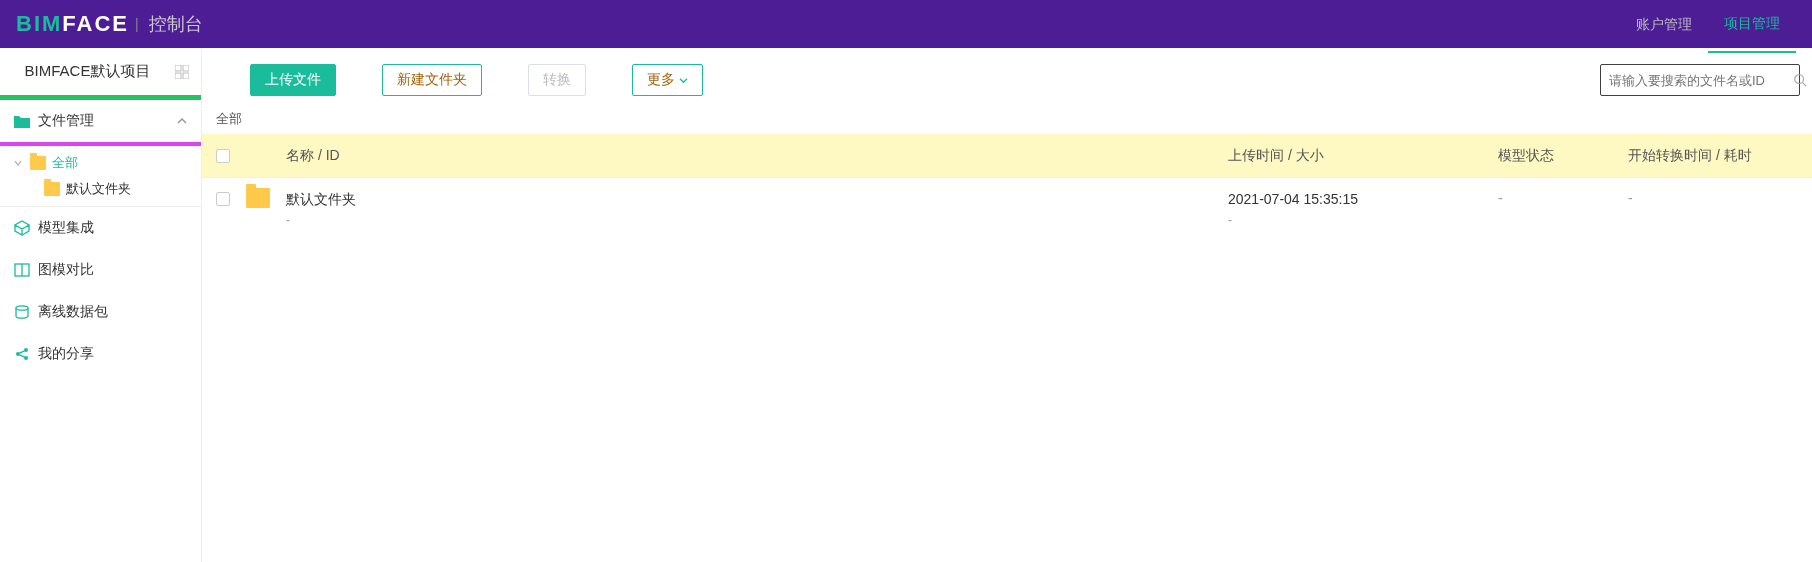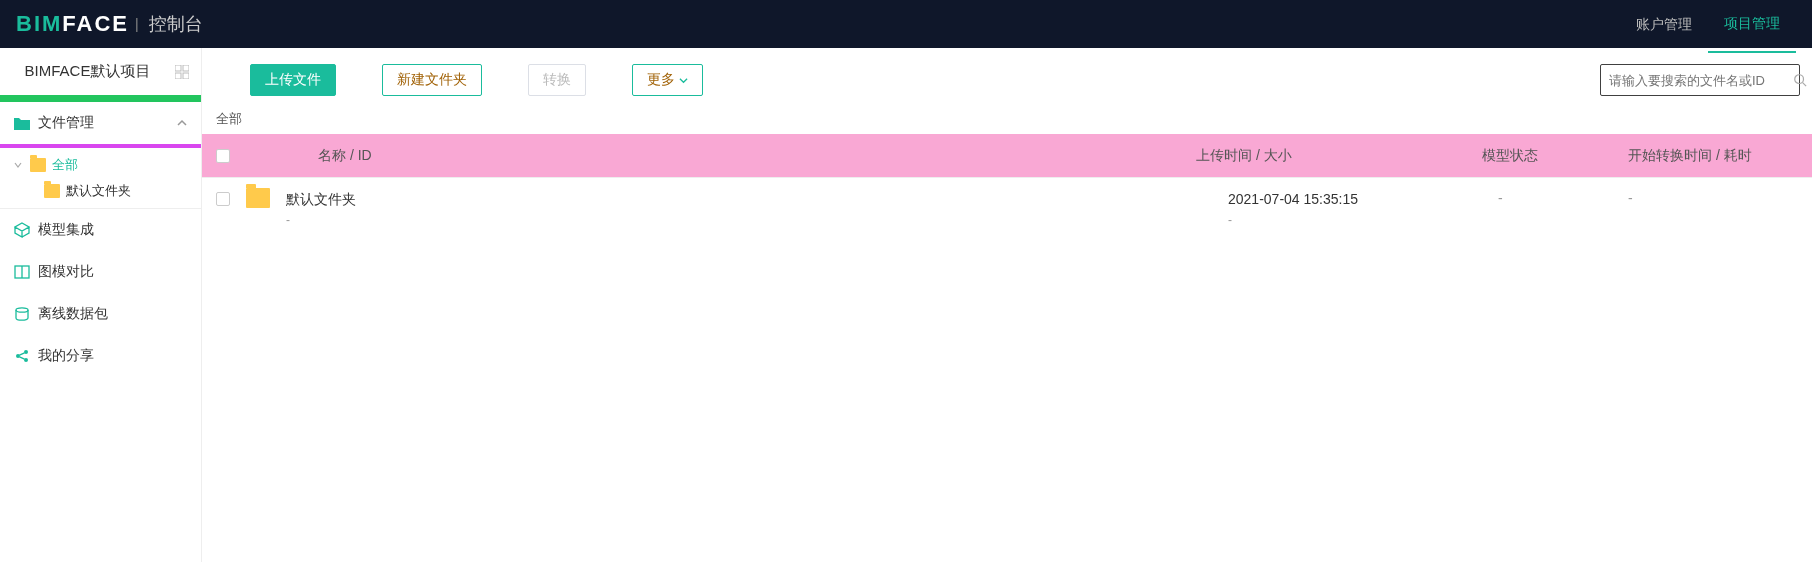--- a/index.html
+++ b/index.html
@@ -1,31 +1,31 @@
 <!DOCTYPE html>
 <html><head>
 <meta charset="utf-8">
 <style>
   * { box-sizing: border-box; margin: 0; padding: 0; }
   body { font-family: "PingFang SC", "Microsoft YaHei", sans-serif; font-size: 14px; color: #333; background: #fff; }
   .header {
-    background: #0f172a; height: 48px; display: flex; align-items: center; padding: 0 16px; color: #fff;
+    background: #4c1d95; height: 48px; display: flex; align-items: center; padding: 0 16px; color: #fff;
   }
   .logo { display:flex; align-items:center; gap: 6px;}
   .logo-word { font-family: sans-serif; font-size: 22px; letter-spacing:2px; font-weight: 700; }
   .logo-word .b { color:#1abc9c;}
   .logo-word .face { color:#fff;}
   .logo-sep { color:#888;}
   .header-title { font-size: 18px; margin-left: 4px; color:#ccc;}
   .header-spacer { flex:1;}
   .header-link { color:#bbb; padding:4px 16px; cursor:pointer; line-height:48px;}
   .header-link.active { color:#1abc9c; border-bottom:2px solid #1abc9c;}
   .body { display:flex; min-height: 500px;}
   .sidebar { width: 202px; border-right:1px solid #eee; font-size:14px;}
-  .sidebar-header { display:flex; align-items:center; justify-content:center; padding:14px 12px; border-bottom:7px solid #22c55e; gap:12px;}
+  .sidebar-header { display:flex; align-items:center; justify-content:center; padding:14px 12px; border-bottom:5px solid #22c55e; gap:12px;}
   .sidebar-header .title { flex:1; text-align:center; color:#333; font-size:15px;}
   .sidebar-header .grid-icon { color:#aaa;}
   .nav-item { display:flex; align-items:center; padding: 12px 14px; gap:8px; cursor:pointer;}
   .nav-item.open { border-bottom:4px solid #d946ef;}
   .nav-item .icon { width:16px; display:flex; align-items:center; justify-content:center;}
   .nav-item .chev { margin-left:auto; color:#999;}
   .tree { padding: 4px 0; border-bottom:1px solid #eee;}
   .tree-item { display:flex; align-items:center; gap:6px; padding:4px 10px; font-size:13px; cursor:pointer;}
   .tree-item.level1 { padding-left:14px;}
   .tree-item.level2 { padding-left:44px;}
@@ -40,21 +40,21 @@
   .btn { height:32px; padding:0 14px; border-radius:2px; border:1px solid #dcdfe6; background:#fff; cursor:pointer; font-size:14px; display:inline-flex; align-items:center; gap:4px;margin-left:36px;}
   .btn.primary { background:#1abc9c; border-color:#1abc9c; color:#fff;}
   .btn.ghost-green { border-color:#1abc9c; color:#a16207;}
   .btn.disabled { color:#bbb; cursor:not-allowed;}
   .toolbar-spacer { flex:1;}
   .search-box { display:flex; align-items:center; border:1px solid #404040; height:32px; border-radius:2px; width:200px;}
   .search-box input { border:none; outline:none; padding:0 8px; flex:1; font-size:13px; color:#666;}
   .search-box .sicon { width:30px; display:flex; align-items:center; justify-content:center; color:#aaa;}
   .crumb { padding:4px 14px 6px 14px; font-size:13px; color:#555;}
   .row { display:flex; align-items:stretch; border-bottom:1px solid #eee; padding:0 14px;}
-  .row.head { height:44px; background:#f9a8d4; color:#555;gap:16px;}
+  .row.head { height:44px; background:#fef9c3; color:#555;}
   .row.head .cell { display:flex; align-items:center;}
   .row.body .cell { padding:12px 0;}
   .cell.cb { width:30px; display:flex; align-items:flex-start; padding-top:14px !important;}
   .cell.icon { width:40px; display:flex; align-items:flex-start; padding-top:10px !important;}
   .cell.name { flex:1;}
   .cell.time { width:270px;}
   .cell.status { width:130px;}
   .cell.conv { width:170px;}
   .row.head .cell.cb { padding-top:0 !important; align-items:center;}
   .checkbox { width:14px; height:14px; border:1px solid #ccc; border-radius:2px; background:#fff; display:inline-block;}

